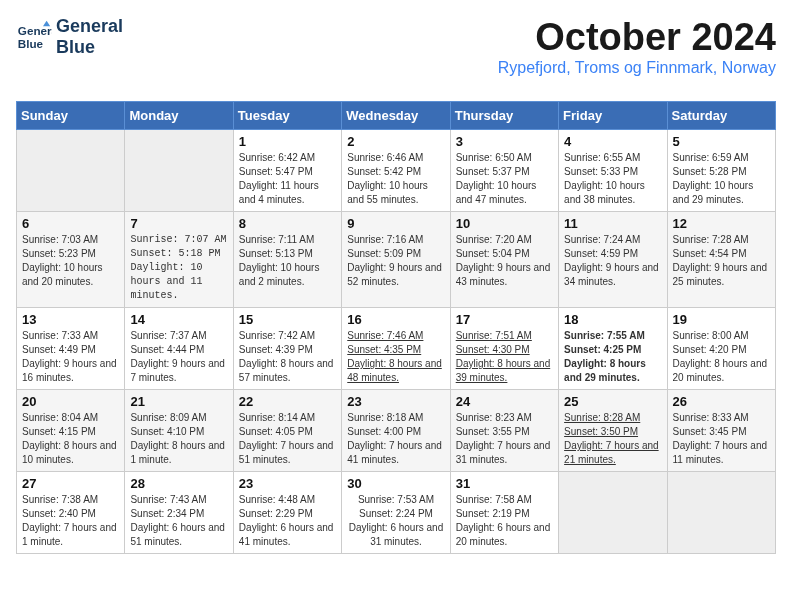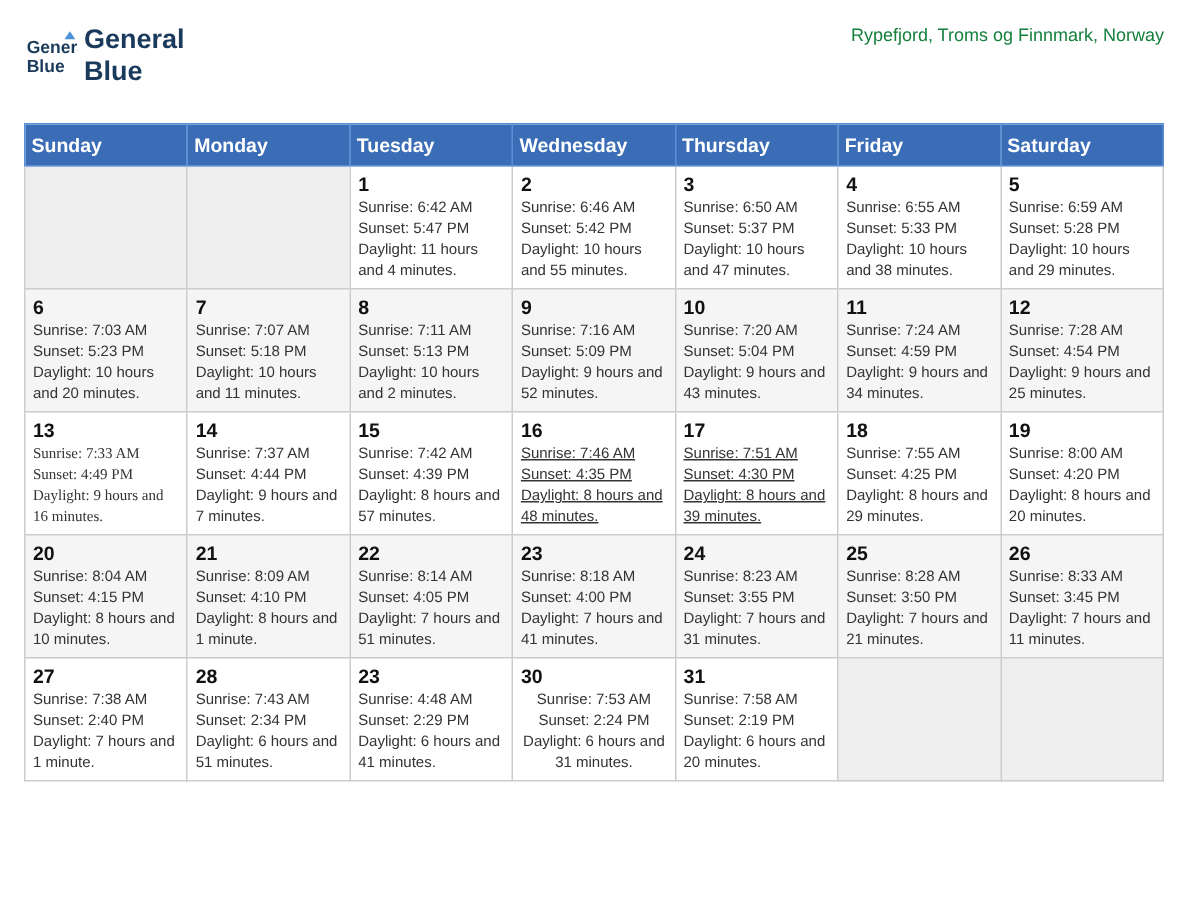--- a/index.html
+++ b/index.html
@@ -27,22 +27,22 @@
     }
     .title-block {
       text-align: right;
     }
     .month-title {
       font-size: 38px;
       font-weight: bold;
       color: #1a1a1a;
     }
     .subtitle {
-      font-size: 12px;
-      color: #15803d;
+      font-size: 16px;
+      color: #3b82f6;
     }
     .calendar {
       width: 100%;
       border-collapse: collapse;
       margin-top: 24px;
     }
     .calendar th {
       background: #3a6db5;
       color: #fff;
       font-size: 13px;
@@ -95,20 +95,21 @@
       <polygon points="30,8 38,8 34,2" fill="#4a90d9"></polygon>
     </svg>
     <div>
       <div style="font-size:18px;font-weight:bold;color:#1a3a5c;">
         <span style="display:block;">General</span>
         <span style="display:block;">Blue</span>
       </div>
     </div>
   </div>
   <div class="title-block">
+    <div class="month-title">October 2024</div>
     <div class="subtitle">Rypefjord, Troms og Finnmark, Norway</div>
   </div>
 </div>
 
 <table class="calendar">
   <thead>
     <tr id="weekday-header">
     <th>Sunday</th>
         <th>Monday</th>
         <th>Tuesday</th>
@@ -155,21 +156,21 @@
       </tr>
       <tr>
         <td>
           <span class="day-num">6</span>
           <div class="day-info" style="white-space: pre-line;">Sunrise: 7:03 AM
 Sunset: 5:23 PM
 Daylight: 10 hours and 20 minutes.</div>
         </td>
         <td>
           <span class="day-num">7</span>
-          <div class="day-info" style="white-space: pre-line;">Sunrise: 7:07 AM
+          <div class="day-info" style="white-space: pre-line; font-family: Liberation Mono, monospace;">Sunrise: 7:07 AM
 Sunset: 5:18 PM
 Daylight: 10 hours and 11 minutes.</div>
         </td>
         <td>
           <span class="day-num">8</span>
           <div class="day-info" style="white-space: pre-line;">Sunrise: 7:11 AM
 Sunset: 5:13 PM
 Daylight: 10 hours and 2 minutes.</div>
         </td>
         <td>
@@ -193,21 +194,21 @@
         <td>
           <span class="day-num">12</span>
           <div class="day-info" style="white-space: pre-line;">Sunrise: 7:28 AM
 Sunset: 4:54 PM
 Daylight: 9 hours and 25 minutes.</div>
         </td>
       </tr>
       <tr>
         <td>
           <span class="day-num">13</span>
-          <div class="day-info" style="white-space: pre-line; font-family: Liberation Serif, serif;">Sunrise: 7:33 AM
+          <div class="day-info" style="white-space: pre-line;">Sunrise: 7:33 AM
 Sunset: 4:49 PM
 Daylight: 9 hours and 16 minutes.</div>
         </td>
         <td>
           <span class="day-num">14</span>
           <div class="day-info" style="white-space: pre-line;">Sunrise: 7:37 AM
 Sunset: 4:44 PM
 Daylight: 9 hours and 7 minutes.</div>
         </td>
         <td>
@@ -223,21 +224,21 @@
 Daylight: 8 hours and 48 minutes.</div>
         </td>
         <td>
           <span class="day-num">17</span>
           <div class="day-info" style="white-space: pre-line; text-decoration: underline;">Sunrise: 7:51 AM
 Sunset: 4:30 PM
 Daylight: 8 hours and 39 minutes.</div>
         </td>
         <td>
           <span class="day-num">18</span>
-          <div class="day-info" style="white-space: pre-line;">Sunrise: 7:55 AM
+          <div class="day-info" style="white-space: pre-line; font-weight: bold;">Sunrise: 7:55 AM
 Sunset: 4:25 PM
 Daylight: 8 hours and 29 minutes.</div>
         </td>
         <td>
           <span class="day-num">19</span>
           <div class="day-info" style="white-space: pre-line;">Sunrise: 8:00 AM
 Sunset: 4:20 PM
 Daylight: 8 hours and 20 minutes.</div>
         </td>
       </tr>
@@ -267,21 +268,21 @@
 Daylight: 7 hours and 41 minutes.</div>
         </td>
         <td>
           <span class="day-num">24</span>
           <div class="day-info" style="white-space: pre-line;">Sunrise: 8:23 AM
 Sunset: 3:55 PM
 Daylight: 7 hours and 31 minutes.</div>
         </td>
         <td>
           <span class="day-num">25</span>
-          <div class="day-info" style="white-space: pre-line;">Sunrise: 8:28 AM
+          <div class="day-info" style="white-space: pre-line; text-decoration: underline;">Sunrise: 8:28 AM
 Sunset: 3:50 PM
 Daylight: 7 hours and 21 minutes.</div>
         </td>
         <td>
           <span class="day-num">26</span>
           <div class="day-info" style="white-space: pre-line;">Sunrise: 8:33 AM
 Sunset: 3:45 PM
 Daylight: 7 hours and 11 minutes.</div>
         </td>
       </tr>

